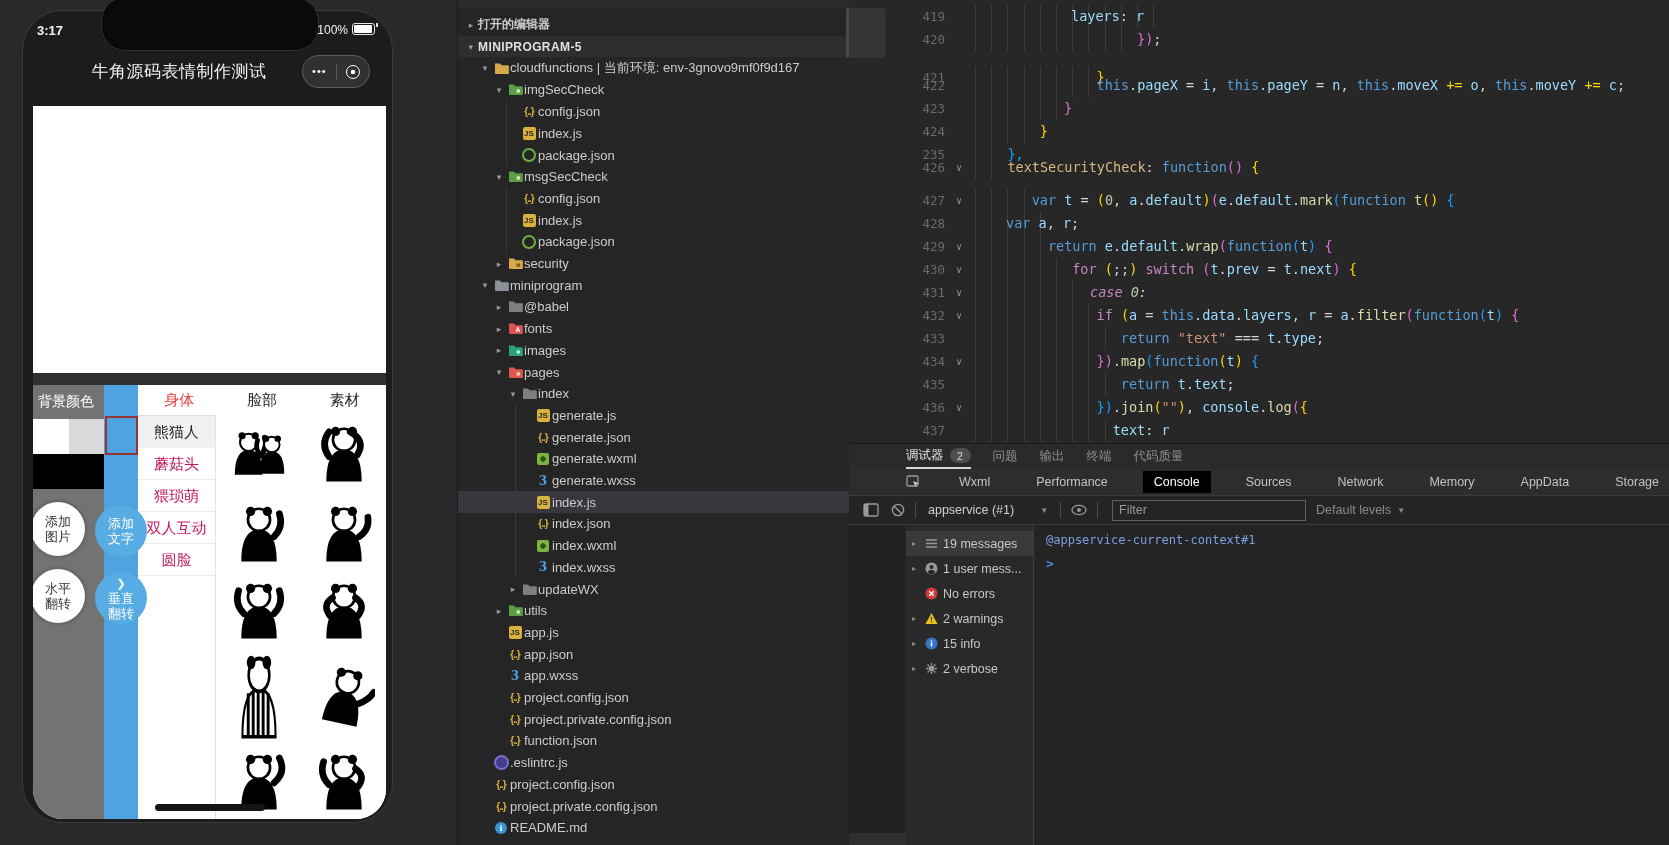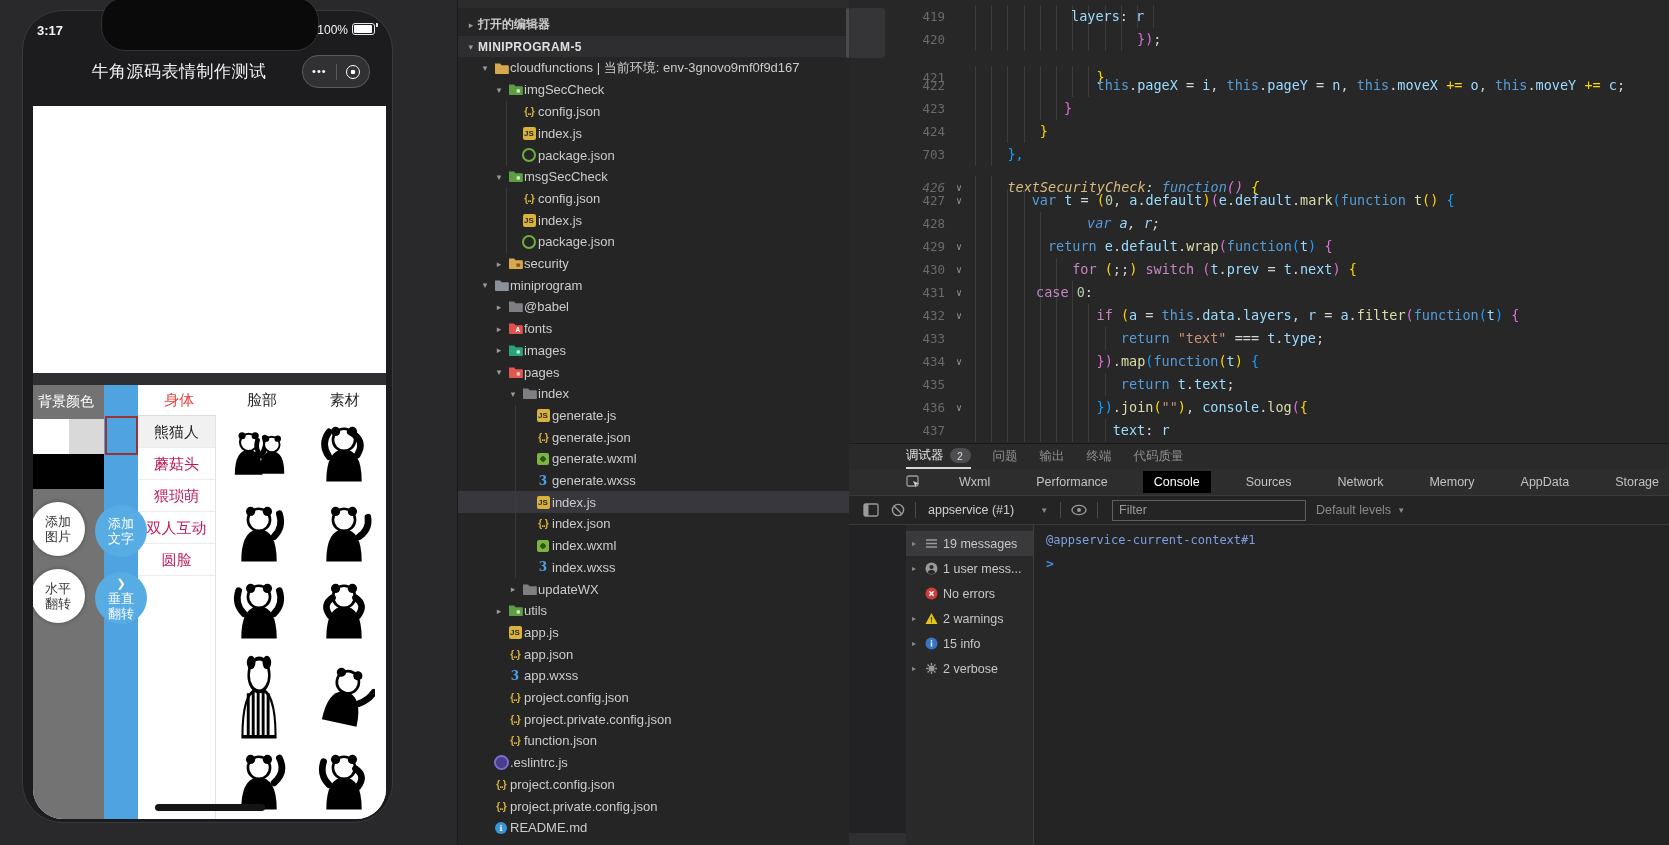--- a/index.html
+++ b/index.html
@@ -610,27 +610,27 @@
 
   <div id="editor" class="abs">
     <div id="edit-thumb" class="abs"></div>
     <div id="edit-lines">
         <div class="eline" style="top: 5px;"><span class="lnum">419</span><span class="code" style="padding-left: 96px; background-size: 186.3px 100%;"><span class="tk-v">layers</span><span class="tk-p">: </span><span class="tk-v">r</span></span></div>
         <div class="eline" style="top: 28px;"><span class="lnum">420</span><span class="code" style="padding-left: 162px; background-size: 162px 100%;"><span class="tk-m">})</span><span class="tk-p">;</span></span></div>
         <div class="eline" style="top: 66px;"><span class="lnum">421</span><span class="code" style="padding-left: 121.5px; background-size: 121.5px 100%;"><span class="tk-g">}</span></span></div>
         <div class="eline" style="top: 74px;"><span class="lnum">422</span><span class="code" style="padding-left: 121.5px; background-size: 121.5px 100%;"><span class="tk-k">this</span><span class="tk-p">.</span><span class="tk-v">pageX</span><span class="tk-p"> = </span><span class="tk-v">i</span><span class="tk-p">, </span><span class="tk-k">this</span><span class="tk-p">.</span><span class="tk-v">pageY</span><span class="tk-p"> = </span><span class="tk-v">n</span><span class="tk-p">, </span><span class="tk-k">this</span><span class="tk-p">.</span><span class="tk-v">moveX</span><span class="tk-p"> </span><span class="tk-g">+=</span><span class="tk-p"> </span><span class="tk-v">o</span><span class="tk-p">, </span><span class="tk-k">this</span><span class="tk-p">.</span><span class="tk-v">moveY</span><span class="tk-p"> </span><span class="tk-g">+=</span><span class="tk-p"> </span><span class="tk-v">c</span><span class="tk-p">;</span></span></div>
         <div class="eline" style="top: 97px;"><span class="lnum">423</span><span class="code" style="padding-left: 89.1px; background-size: 89.1px 100%;"><span class="tk-m">}</span></span></div>
         <div class="eline" style="top: 120px;"><span class="lnum">424</span><span class="code" style="padding-left: 64.8px; background-size: 64.8px 100%;"><span class="tk-g">}</span></span></div>
-        <div class="eline" style="top: 143px;"><span class="lnum">703</span><span class="code" style="padding-left: 32.4px; background-size: 32.4px 100%;"><span class="tk-b">},</span></span></div>
-        <div class="eline" style="top: 176px; font-style: italic;"><span class="lnum">426</span><span class="fold">∨</span><span class="code" style="padding-left: 32.4px; background-size: 32.4px 100%;"><span class="tk-y">textSecurityCheck</span><span class="tk-p">: </span><span class="tk-k">function</span><span class="tk-m">() </span><span class="tk-g">{</span></span></div>
+        <div class="eline" style="top: 143px;"><span class="lnum">235</span><span class="code" style="padding-left: 32.4px; background-size: 32.4px 100%;"><span class="tk-b">},</span></span></div>
+        <div class="eline" style="top: 156px;"><span class="lnum">426</span><span class="fold">∨</span><span class="code" style="padding-left: 32.4px; background-size: 32.4px 100%;"><span class="tk-y">textSecurityCheck</span><span class="tk-p">: </span><span class="tk-k">function</span><span class="tk-m">() </span><span class="tk-g">{</span></span></div>
         <div class="eline" style="top: 189px;"><span class="lnum">427</span><span class="fold">∨</span><span class="code" style="padding-left: 56.7px; background-size: 56.7px 100%;"><span class="tk-k">var</span><span class="tk-p"> </span><span class="tk-v">t</span><span class="tk-p"> = </span><span class="tk-g">(</span><span class="tk-n">0</span><span class="tk-p">, </span><span class="tk-v">a</span><span class="tk-p">.</span><span class="tk-v">default</span><span class="tk-g">)</span><span class="tk-m">(</span><span class="tk-v">e</span><span class="tk-p">.</span><span class="tk-v">default</span><span class="tk-p">.</span><span class="tk-f">mark</span><span class="tk-b">(</span><span class="tk-k">function</span><span class="tk-p"> </span><span class="tk-f">t</span><span class="tk-g">() </span><span class="tk-b">{</span></span></div>
-        <div class="eline" style="top: 212px;"><span class="lnum">428</span><span class="code" style="padding-left: 112px; background-size: 72.9px 100%; font-style: italic;"><span class="tk-k">var</span><span class="tk-p"> </span><span class="tk-v">a</span><span class="tk-p">, </span><span class="tk-v">r</span><span class="tk-p">;</span></span></div>
+        <div class="eline" style="top: 212px;"><span class="lnum">428</span><span class="code" style="padding-left: 31px; background-size: 72.9px 100%;"><span class="tk-k">var</span><span class="tk-p"> </span><span class="tk-v">a</span><span class="tk-p">, </span><span class="tk-v">r</span><span class="tk-p">;</span></span></div>
         <div class="eline" style="top: 235px;"><span class="lnum">429</span><span class="fold">∨</span><span class="code" style="padding-left: 72.9px; background-size: 72.9px 100%;"><span class="tk-k">return</span><span class="tk-p"> </span><span class="tk-v">e</span><span class="tk-p">.</span><span class="tk-v">default</span><span class="tk-p">.</span><span class="tk-f">wrap</span><span class="tk-m">(</span><span class="tk-k">function</span><span class="tk-b">(</span><span class="tk-v">t</span><span class="tk-b">) </span><span class="tk-m">{</span></span></div>
         <div class="eline" style="top: 258px;"><span class="lnum">430</span><span class="fold">∨</span><span class="code" style="padding-left: 97.2px; background-size: 97.2px 100%;"><span class="tk-c">for</span><span class="tk-p"> </span><span class="tk-g">(</span><span class="tk-p">;;</span><span class="tk-g">) </span><span class="tk-c">switch</span><span class="tk-p"> </span><span class="tk-m">(</span><span class="tk-v">t</span><span class="tk-p">.</span><span class="tk-v">prev</span><span class="tk-p"> = </span><span class="tk-v">t</span><span class="tk-p">.</span><span class="tk-v">next</span><span class="tk-m">) </span><span class="tk-g">{</span></span></div>
-        <div class="eline" style="top: 281px;"><span class="lnum">431</span><span class="fold">∨</span><span class="code" style="padding-left: 61px; background-size: 105.3px 100%;"><span class="tk-c">case</span><span class="tk-p"> </span><span class="tk-n">0</span><span class="tk-p">:</span></span></div>
+        <div class="eline" style="top: 281px;"><span class="lnum">431</span><span class="fold">∨</span><span class="code" style="padding-left: 115px; background-size: 105.3px 100%; font-style: italic;"><span class="tk-c">case</span><span class="tk-p"> </span><span class="tk-n">0</span><span class="tk-p">:</span></span></div>
         <div class="eline" style="top: 304px;"><span class="lnum">432</span><span class="fold">∨</span><span class="code" style="padding-left: 121.5px; background-size: 121.5px 100%;"><span class="tk-c">if</span><span class="tk-p"> </span><span class="tk-g">(</span><span class="tk-v">a</span><span class="tk-p"> = </span><span class="tk-k">this</span><span class="tk-p">.</span><span class="tk-v">data</span><span class="tk-p">.</span><span class="tk-v">layers</span><span class="tk-p">, </span><span class="tk-v">r</span><span class="tk-p"> = </span><span class="tk-v">a</span><span class="tk-p">.</span><span class="tk-f">filter</span><span class="tk-m">(</span><span class="tk-k">function</span><span class="tk-b">(</span><span class="tk-v">t</span><span class="tk-b">) </span><span class="tk-m">{</span></span></div>
         <div class="eline" style="top: 327px;"><span class="lnum">433</span><span class="code" style="padding-left: 145.8px; background-size: 145.8px 100%;"><span class="tk-k">return</span><span class="tk-p"> </span><span class="tk-s">"text"</span><span class="tk-p"> === </span><span class="tk-v">t</span><span class="tk-p">.</span><span class="tk-v">type</span><span class="tk-p">;</span></span></div>
         <div class="eline" style="top: 350px;"><span class="lnum">434</span><span class="fold">∨</span><span class="code" style="padding-left: 121.5px; background-size: 121.5px 100%;"><span class="tk-m">})</span><span class="tk-p">.</span><span class="tk-f">map</span><span class="tk-b">(</span><span class="tk-k">function</span><span class="tk-g">(</span><span class="tk-v">t</span><span class="tk-g">) </span><span class="tk-b">{</span></span></div>
         <div class="eline" style="top: 373px;"><span class="lnum">435</span><span class="code" style="padding-left: 145.8px; background-size: 145.8px 100%;"><span class="tk-k">return</span><span class="tk-p"> </span><span class="tk-v">t</span><span class="tk-p">.</span><span class="tk-v">text</span><span class="tk-p">;</span></span></div>
         <div class="eline" style="top: 396px;"><span class="lnum">436</span><span class="fold">∨</span><span class="code" style="padding-left: 121.5px; background-size: 121.5px 100%;"><span class="tk-b">})</span><span class="tk-p">.</span><span class="tk-f">join</span><span class="tk-g">(</span><span class="tk-s">""</span><span class="tk-g">)</span><span class="tk-p">, </span><span class="tk-v">console</span><span class="tk-p">.</span><span class="tk-f">log</span><span class="tk-m">(</span><span class="tk-g">{</span></span></div>
         <div class="eline" style="top: 419px;"><span class="lnum">437</span><span class="code" style="padding-left: 137.7px; background-size: 137.7px 100%;"><span class="tk-v">text</span><span class="tk-p">: </span><span class="tk-v">r</span></span></div>
       </div>
   </div>
 
   <div id="debug" class="abs">

